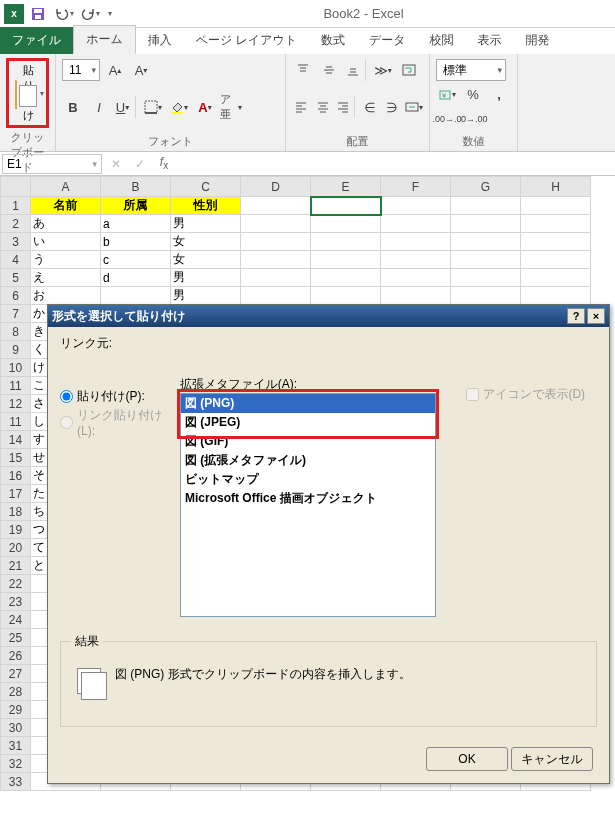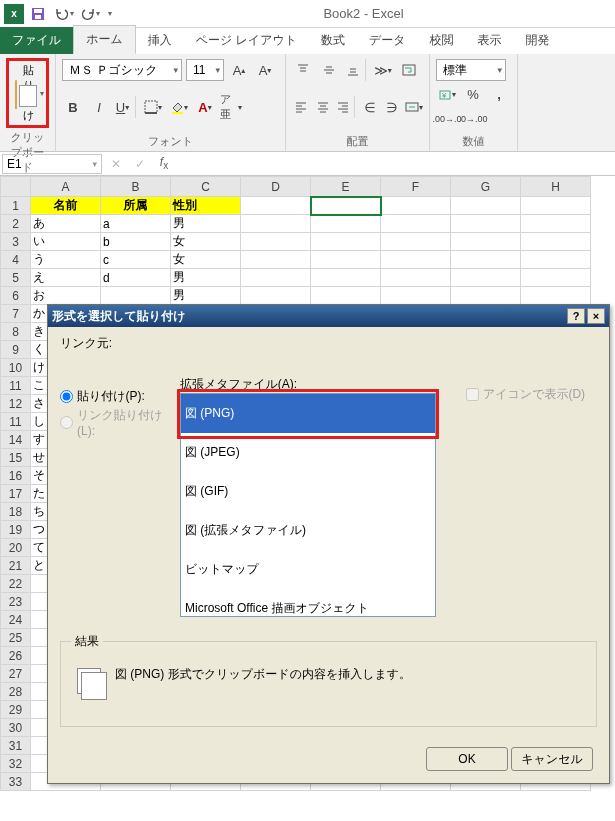--- a/index.html
+++ b/index.html
@@ -63,21 +63,21 @@
 
 
 .dialog { position:absolute; left:47px; top:304px; width:563px; height:480px; background:#ece9d8; border:1px solid #716f64; box-shadow: 2px 2px 4px rgba(0,0,0,0.3); }
 .dlg-title { height:22px; background:linear-gradient(#3b6ea5,#1c3e6e); color:#fff; display:flex; align-items:center; padding:0 4px; font-size:12px; font-weight:bold; justify-content:space-between; }
 .dlg-title .btns { display:flex; gap:2px; }
 .dlg-title .dbtn { width:18px; height:16px; background:#ece9d8; border:1px solid #888; color:#000; font-size:11px; display:flex; align-items:center; justify-content:center; }
 .dlg-body { padding: 8px 12px; font-size:12px; color:#000; }
 .radio-row { display:flex; align-items:center; gap:4px; margin:2px 0; }
 .radio-row.disabled { color:#a0a0a0; }
 .listbox { border:1px solid #7f9db9; background:#fff; width:256px; height:224px; overflow:hidden; font-size:12px; }
-.listbox .item { padding:11px 4px; }
+.listbox .item { padding:1px 4px;font-weight:bold; }
 .listbox .item.sel { background:#316ac5; color:#fff; }
 .dlg-mid { display:flex; gap:8px; align-items:flex-start; }
 .dlg-left { width:112px; padding-top:10px; }
 .fieldset { border:1px solid #d0ccc0; padding:10px; margin-top:16px; }
 .fieldset legend { padding:0 4px; }
 .dlg-buttons { display:flex; justify-content:flex-end; gap:3px; margin-top:20px; padding-right:4px; }
 .dlg-buttons button { width:82px; height:24px; background:#ece9d8; border:1px solid #888; border-radius:3px; font-size:12px; }
 .redbox2 { position:absolute; border:3px solid #e02020; pointer-events:none; }
 .icon-chk { display:flex; align-items:center; gap:4px; color:#a0a0a0; margin-top:10px; margin-left:22px; }
 .paste-result-icon { width:28px; height:30px; position:relative; }
@@ -138,21 +138,20 @@
           <div class="paper"></div>
       </div>
       <div class="paste-label">貼り付け</div>
       <span style="font-size:8px;color:#666;">▾</span>
     </div>
     <div class="group-label">クリップボード</div>
   </div>
 
   <div class="group font-group">
     <div class="font-row">
-      <div class="font-combo fc-name">ＭＳ Ｐゴシック</div>
       <div class="font-combo fc-size">11</div>
       <div class="ribbon-btn">A<sup style="font-size:8px;">▴</sup></div>
       <div class="ribbon-btn">A<sup style="font-size:8px;">▾</sup></div>
     </div>
     <div class="font-row">
       <div class="ribbon-btn">
           <b>B</b>
         </div>
       <div class="ribbon-btn">
           <i>I</i>
@@ -302,21 +301,21 @@
           <th class="colw">F</th>
           <th class="colw">G</th>
           <th class="colw">H</th>
         </tr>
       </thead>
       <tbody>
         <tr>
           <th>1</th>
           <td class="hdr" style="background: rgb(255, 255, 0); font-weight: bold; text-align: center;">名前</td>
           <td class="hdr" style="background: rgb(255, 255, 0); font-weight: bold; text-align: center;">所属</td>
-          <td class="hdr" style="background: rgb(255, 255, 0); font-weight: bold; text-align: left;">性別</td>
+          <td class="hdr" style="background: rgb(255, 255, 0); font-weight: bold; text-align: center;">性別</td>
           <td class=""></td>
           <td class=" selcell"></td>
           <td class=""></td>
           <td class=""></td>
           <td class=""></td>
         </tr>
         <tr>
           <th>2</th>
           <td class="">あ</td>
           <td class="">a</td>

